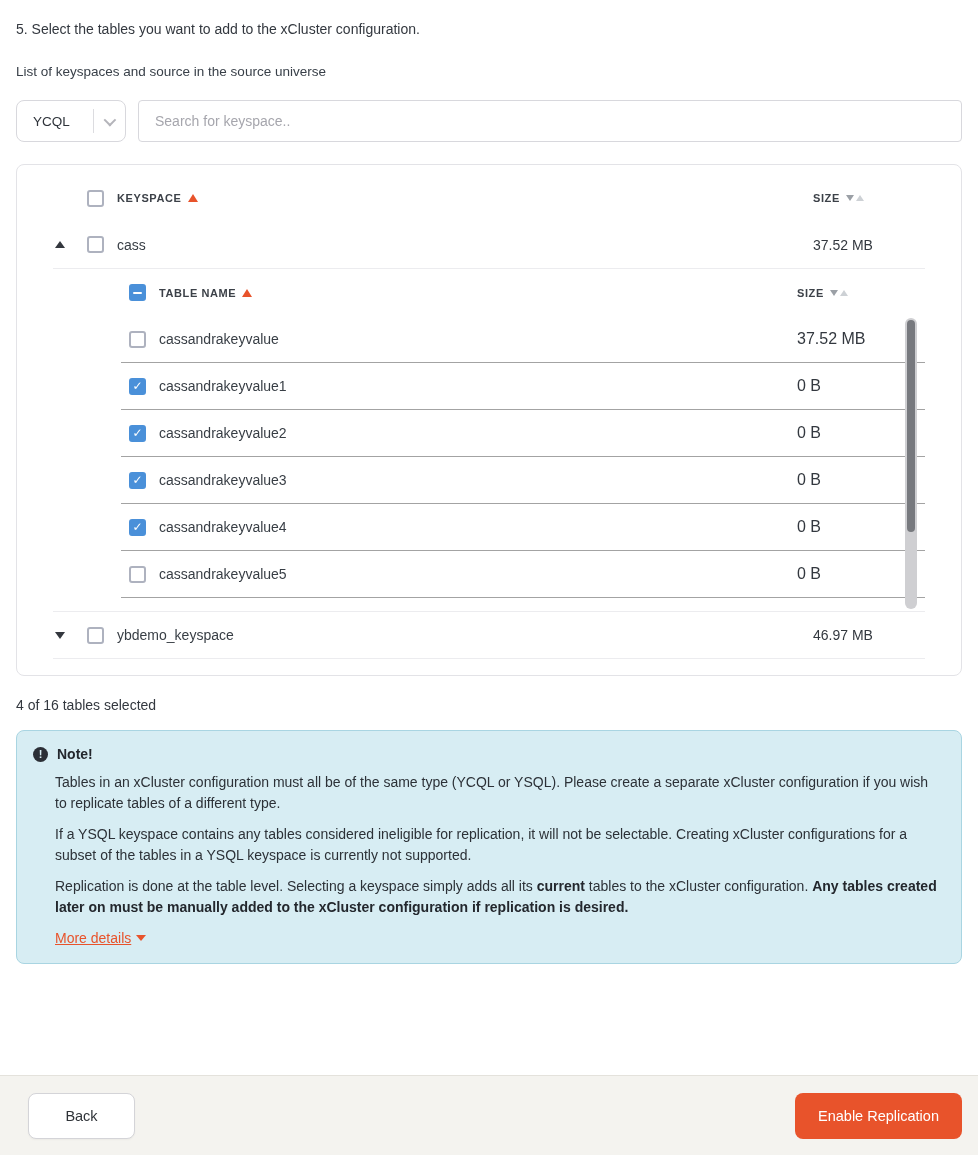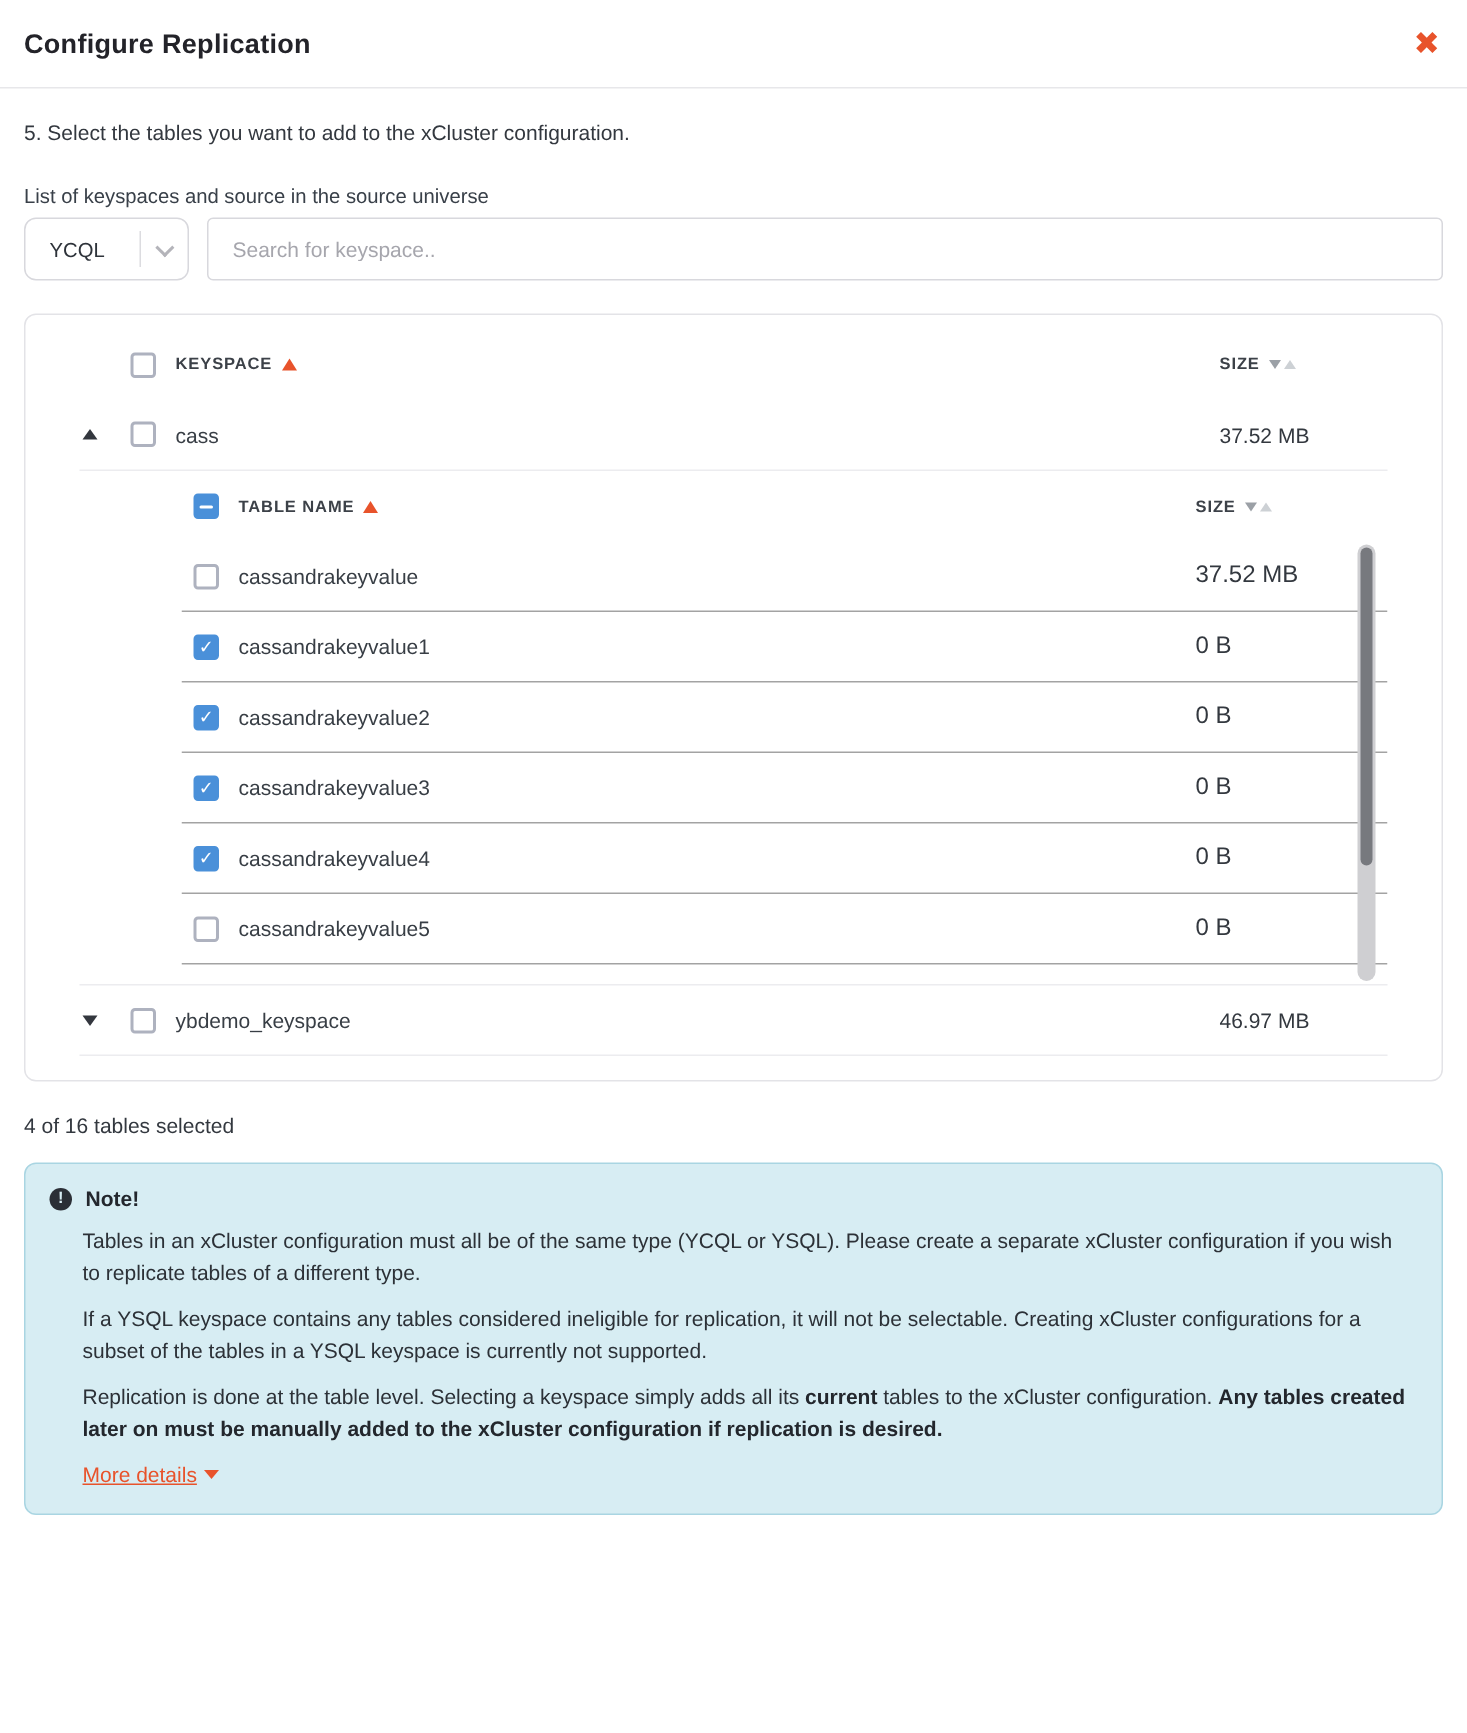--- a/index.html
+++ b/index.html
@@ -12,21 +12,21 @@
   .m-header { height:59px; flex:0 0 auto; display:flex; align-items:center;
     justify-content:space-between; padding:0 18px 0 16px; border-bottom:1px solid #e7e7ea; }
   .m-title { font-size:18px; font-weight:bold; color:#232329; letter-spacing:.2px; }
   .m-close { font-size:21px; font-weight:bold; color:#e8532b; cursor:pointer; line-height:1; }
 
   
   .content { padding:0 16px; flex:0 0 auto; }
   .step-text { margin-top:21px; font-size:14px; color:#33383f; }
   .filter-label { margin-top:27px; font-size:13.5px; color:#394049; }
 
-  .filter-row { margin-top:7px; display:flex; gap:12px; }
+  .filter-row { margin-top:21px; display:flex; gap:12px; }
   .api-select { width:110px; height:42px; border:1px solid #d8d8dd; border-radius:8px;
     display:flex; align-items:center; padding:0 12px 0 16px; cursor:pointer; background:#fff; }
   .api-select .val { font-size:13.5px; color:#2e333a; flex:1; }
   .api-select .sep { width:1px; height:24px; background:#dcdce0; margin-right:10px; }
   .chev { width:9px; height:9px; border-right:2px solid #b4b4ba; border-bottom:2px solid #b4b4ba;
     transform:rotate(45deg) translateY(-2px); }
   .search-box { flex:1; height:42px; border:1px solid #d8d8dd; border-radius:4px;
     padding:0 16px; font-size:14px; color:#33383f; outline:none;
     font-family:"Liberation Sans","DejaVu Sans",sans-serif; }
   .search-box::placeholder { color:#a6a6ad; }
@@ -100,24 +100,20 @@
     font-family:"Liberation Sans","DejaVu Sans",sans-serif; }
   .btn-back { width:107px; background:#fff; border:1px solid #d4d4d8; color:#2f3338;
     box-shadow:0 1px 2px rgba(0,0,0,.04); }
   .btn-enable { width:167px; background:#e8532b; border:none; color:#fff; }
 </style>
 </head>
 <body>
 
 <div class="modal">
 
-  <div class="m-header">
-    <div class="m-title">Configure Replication</div>
-    <div class="m-close">✖</div>
-  </div>
 
   <div class="content">
 
     <div class="step-text">5. Select the tables you want to add to the xCluster configuration.</div>
     <div class="filter-label">List of keyspaces and source in the source universe</div>
 
     <div class="filter-row">
       <div class="api-select">
         <span class="val">YCQL</span>
         <span class="sep"></span>
@@ -235,14 +231,18 @@
       <p>If a YSQL keyspace contains any tables considered ineligible for replication, it will not be selectable. Creating xCluster configurations for a subset of the tables in a YSQL keyspace is currently not supported.</p>
       <p><span>Replication is done at the table level. Selecting a keyspace simply adds all its </span><b>current</b><span> tables to the xCluster configuration. </span><b>Any tables created later on must be manually added to the xCluster configuration if replication is desired.</b></p>
       <span class="more-link">
         <span>More details</span>
         <span class="more-caret"></span>
       </span>
     </div>
 
   </div>
 
+  <div class="m-footer">
+    <button class="btn btn-back">Back</button>
+    <button class="btn btn-enable">Enable Replication</button>
+  </div>
 
 </div>
 
 </body></html>

